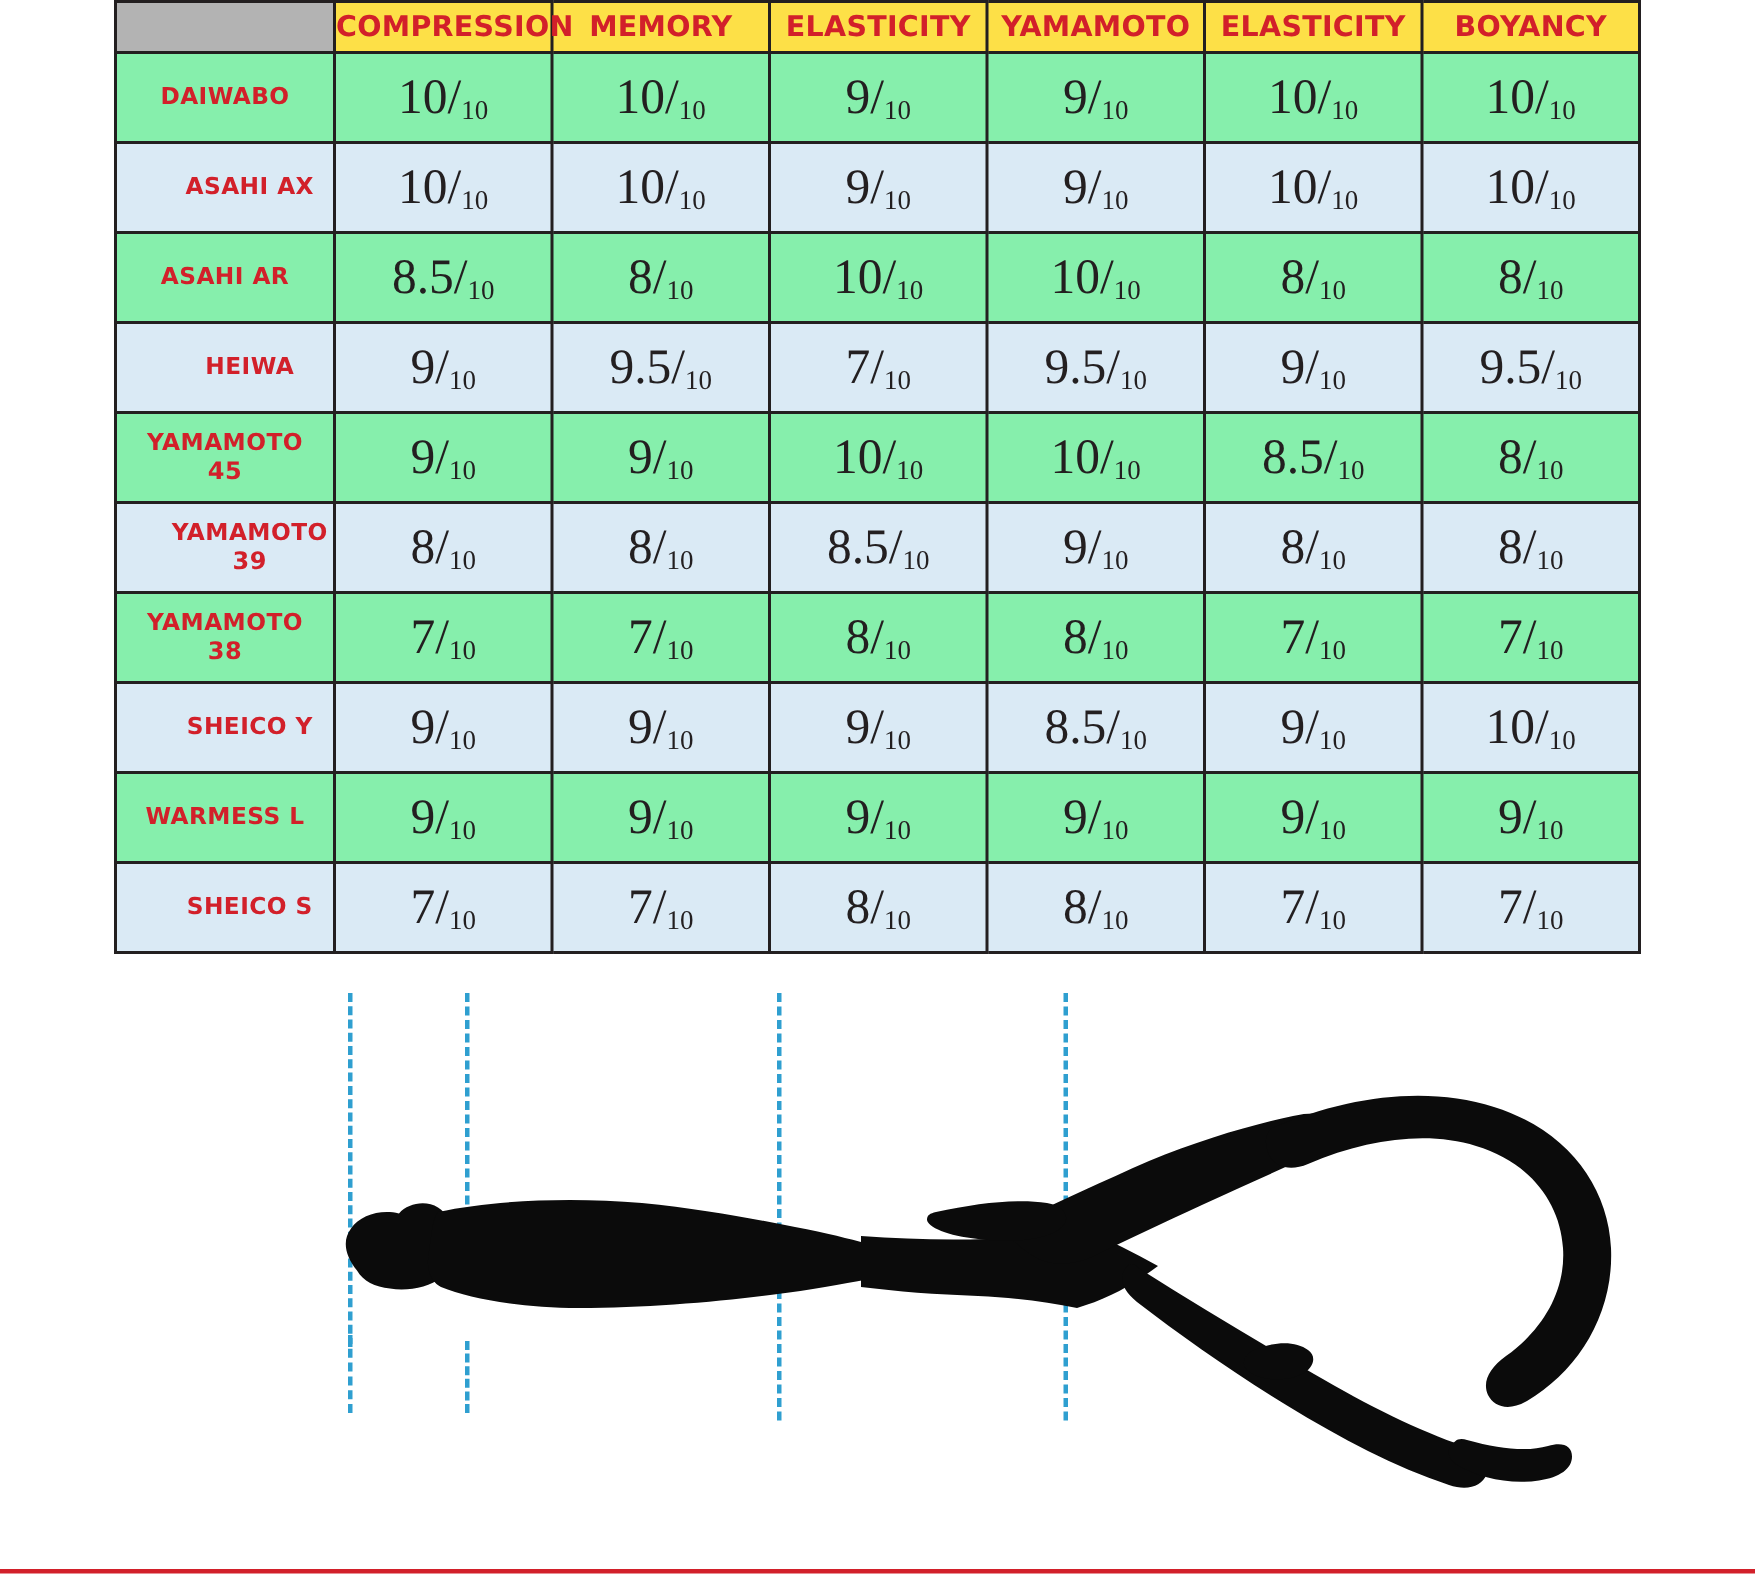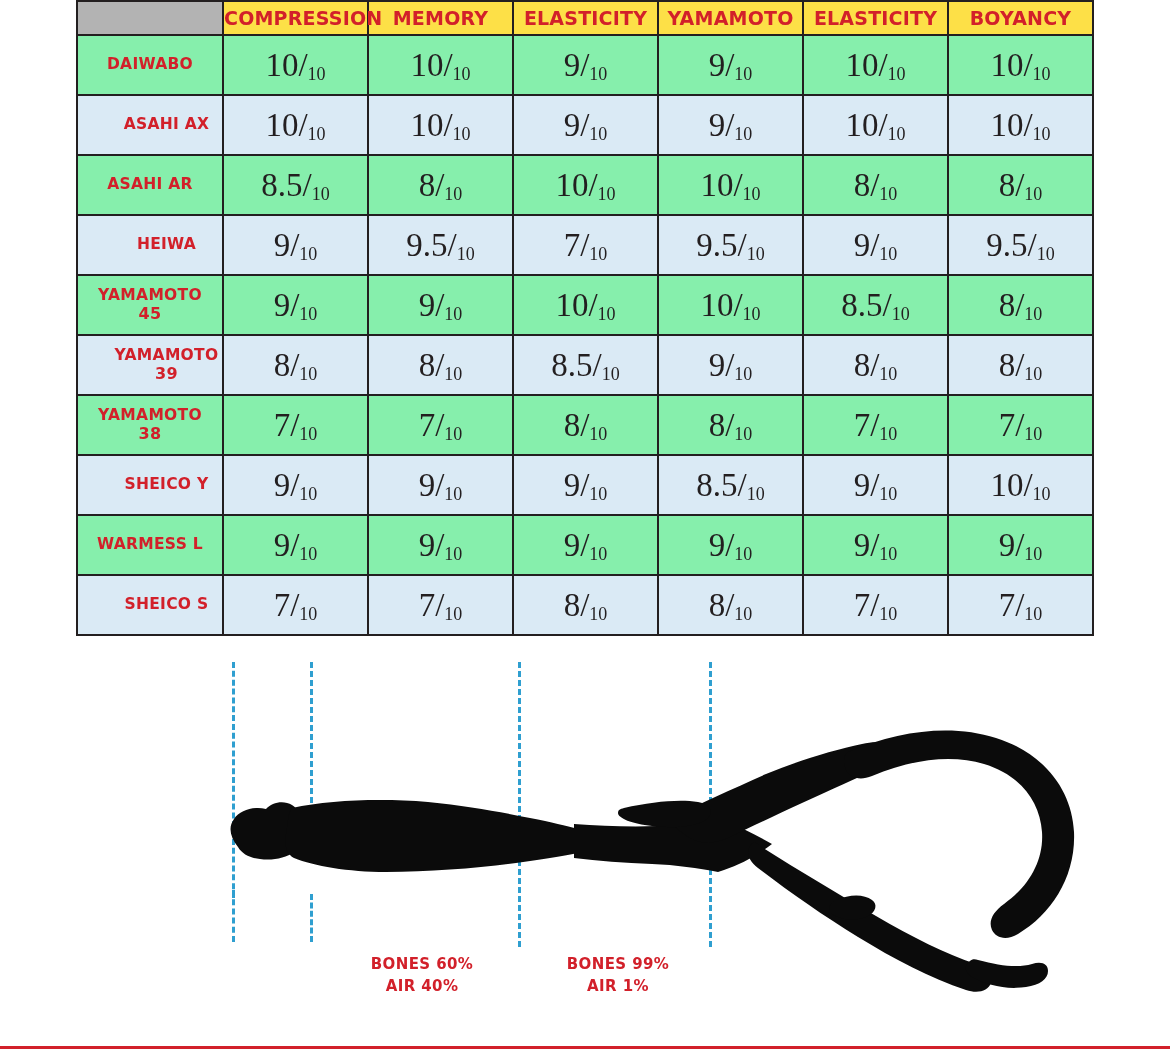--- a/index.html
+++ b/index.html
@@ -298,23 +298,15 @@
 
       <path d="M778,328 C800,334 818,336 832,332 C842,329 848,332 848,339
                C848,347 840,353 826,355 C806,358 786,353 772,345
                C764,340 764,333 770,329 C772,327 775,327 778,328 Z"></path>
 
       <path d="M424,176 C452,170 478,167 498,170 C510,172 514,180 508,186
                C500,194 478,197 452,194 C432,192 418,186 418,181 C418,178 420,177 424,176 Z"></path>
     </g>
   </svg>
 
-  <div class="label" style="left:362px; top:322px; width:120px;">
-    <span>BONES 60%</span><br>
-    <span>AIR 40%</span>
-  </div>
-  <div class="label" style="left:558px; top:322px; width:120px;">
-    <span>BONES 99%</span><br>
-    <span>AIR 1%</span>
-  </div>
 </div>
 
 <div class="bottomrule"></div>
 
 </body></html>

